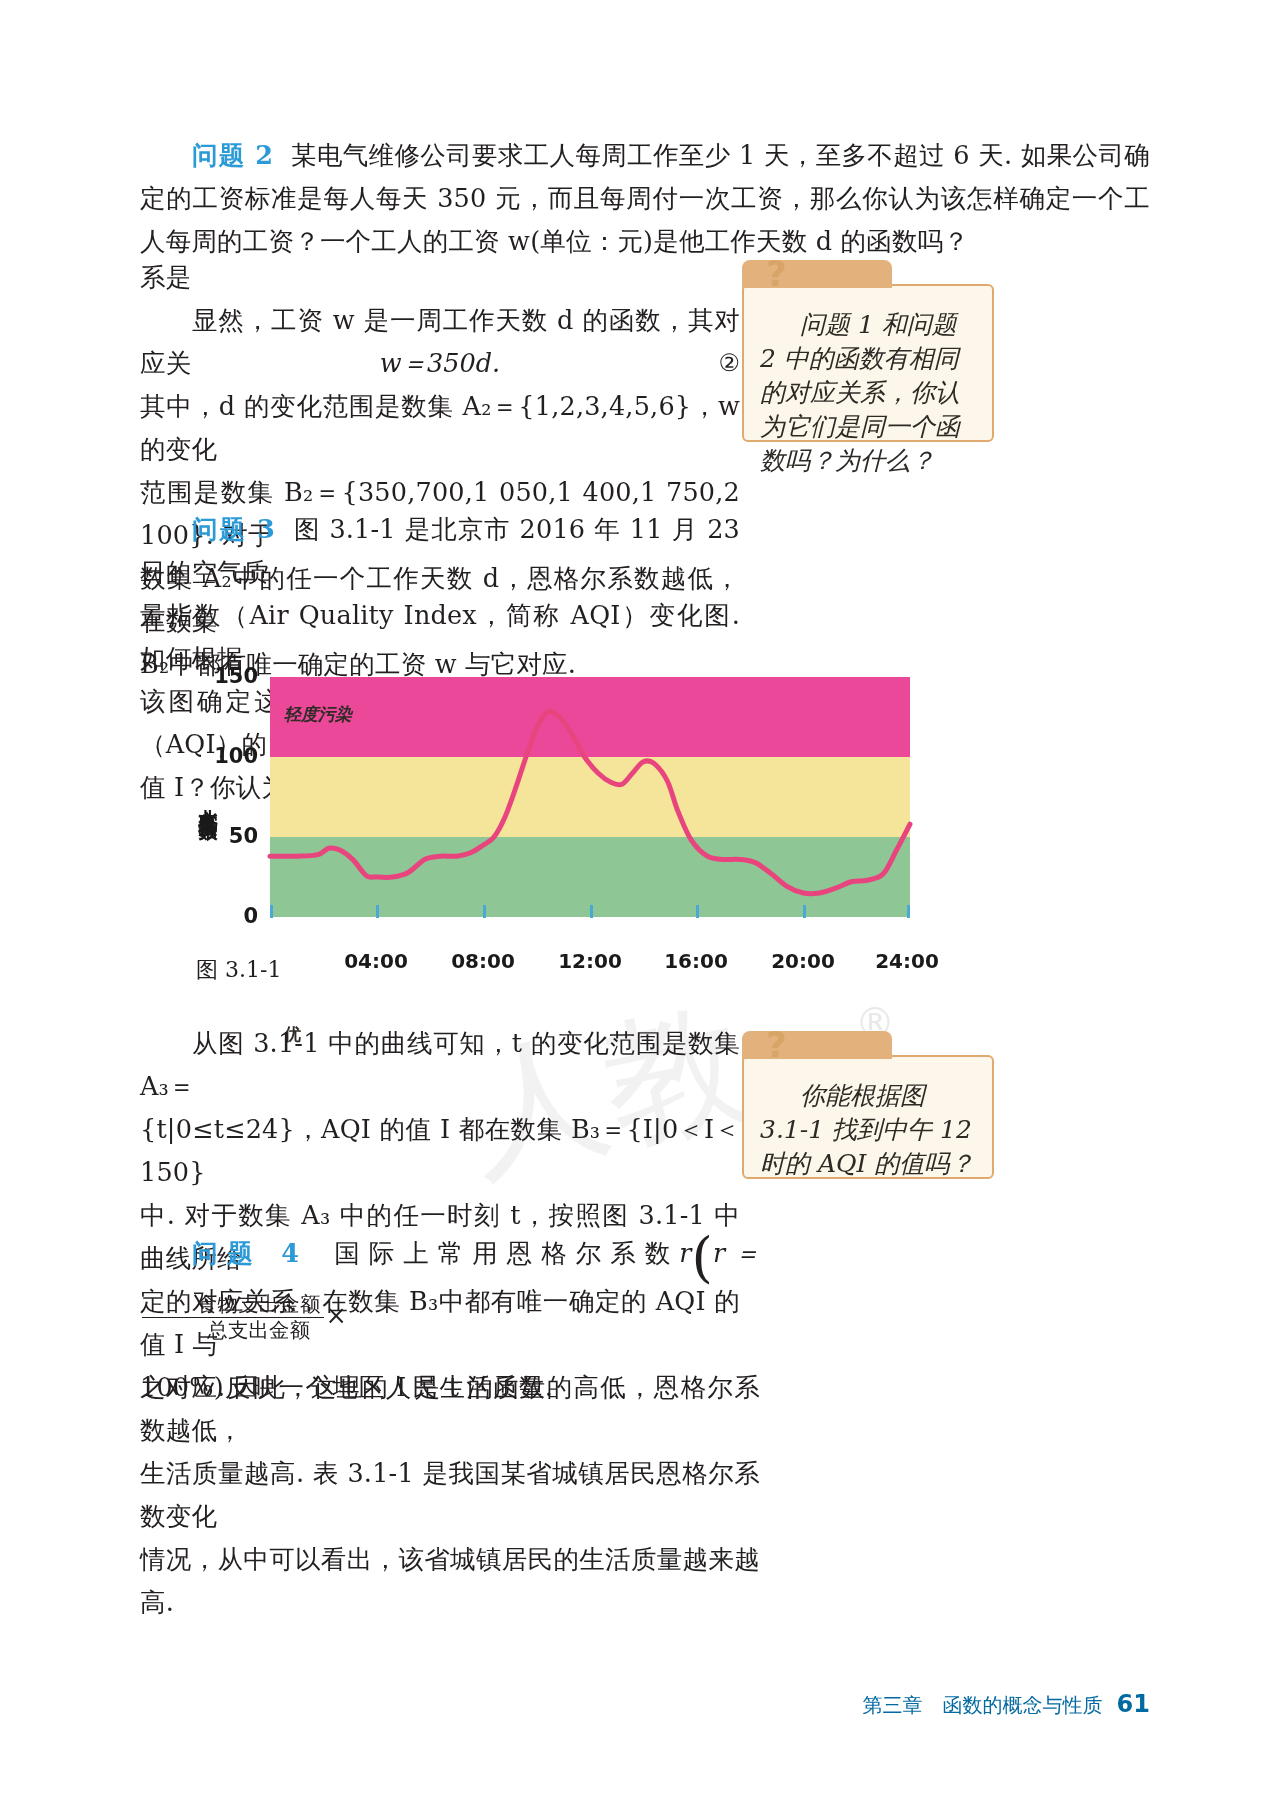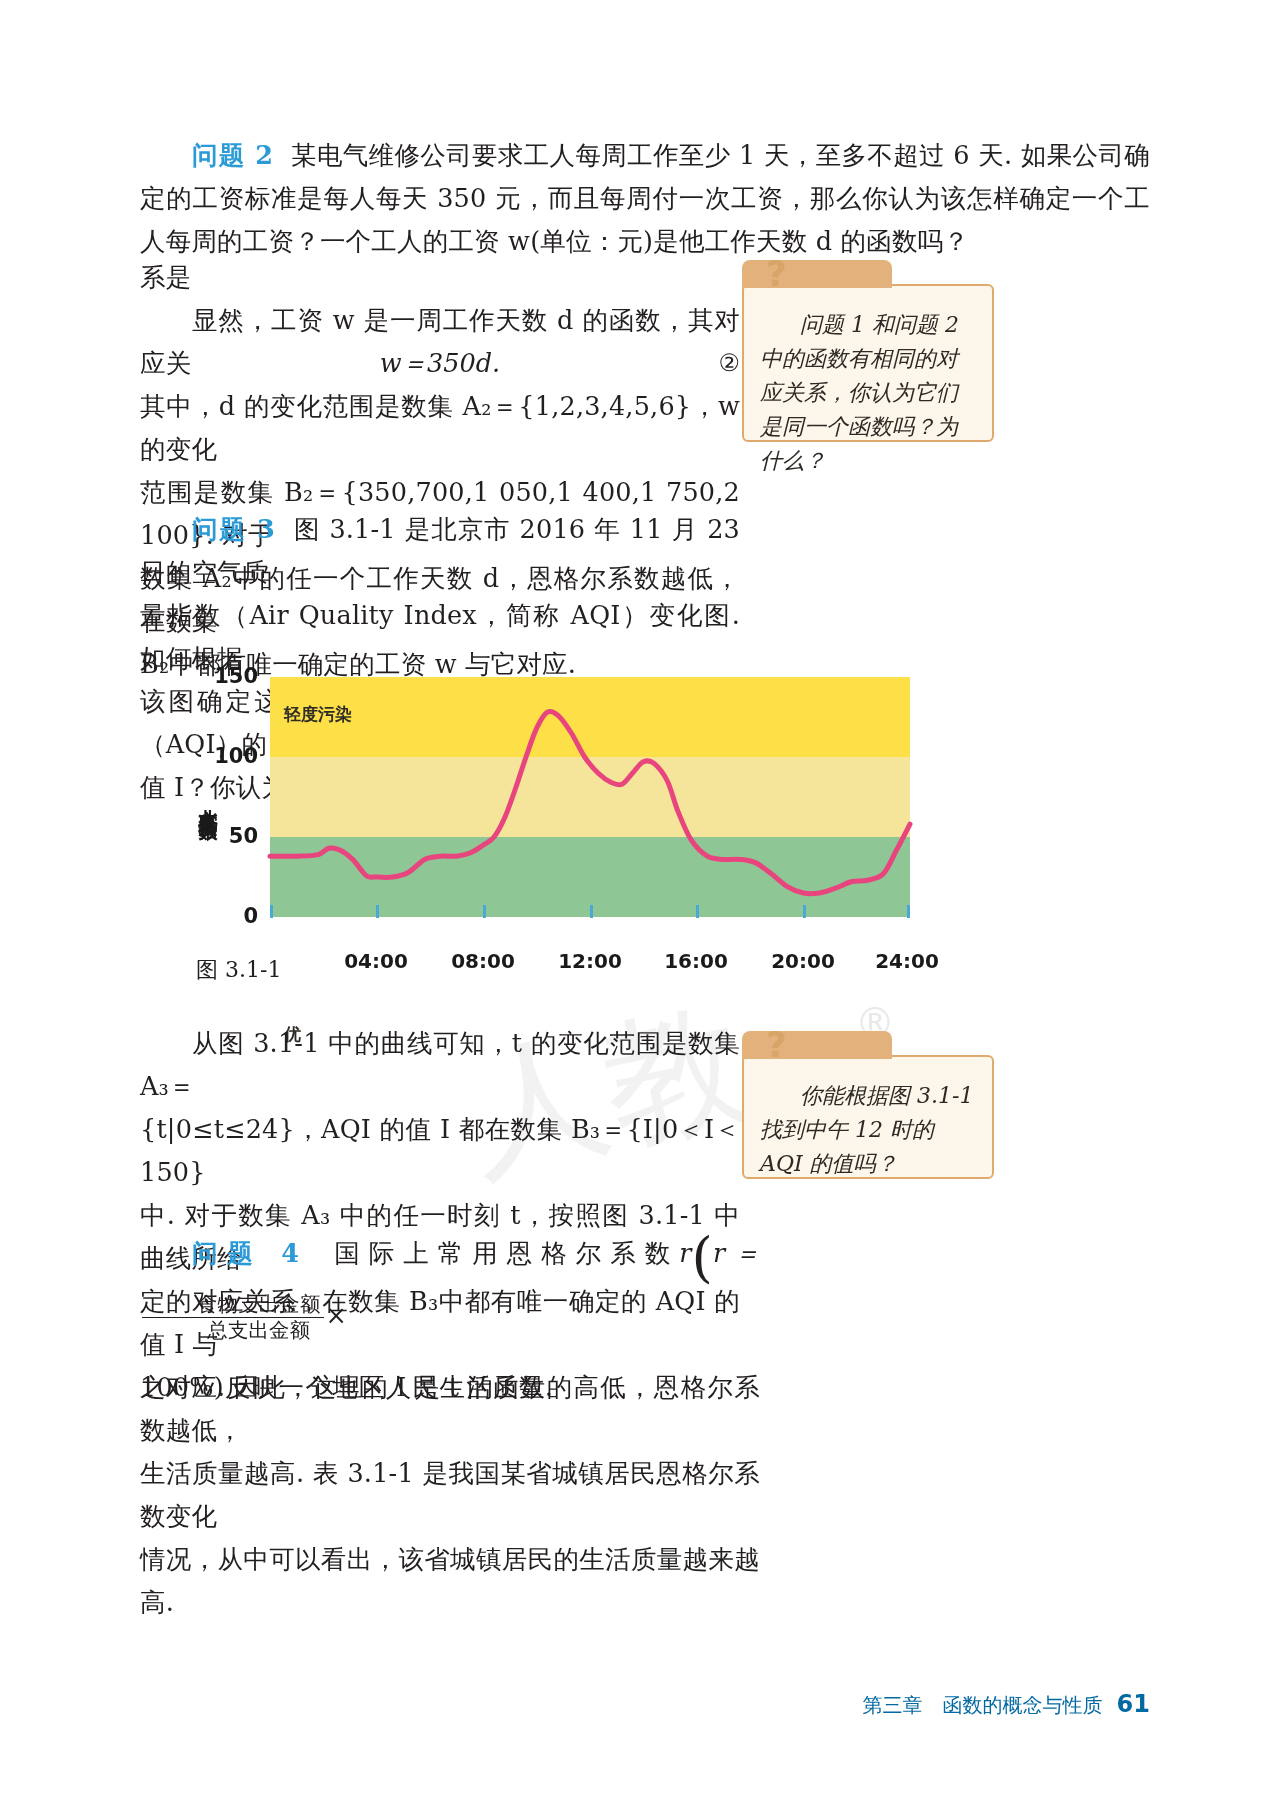--- a/index.html
+++ b/index.html
@@ -87,21 +87,21 @@
     left: 22px;
     top: -30px;
     font-size: 36px;
     font-weight: bold;
     color: #d9a468;
     font-family: "DejaVu Sans", "Liberation Sans", sans-serif;
     line-height: 1;
   }
   .note .ntext {
     padding: 22px 16px 18px 16px;
-    font-size: 22px;
+    font-size: 25px;
     line-height: 34px;
     font-family: "DejaVu Serif", "Liberation Serif", serif;
     font-style: italic;
     color: #2d2a26;
     text-indent: 40px;
   }
 
   
   .chart-wrap {
     position: absolute;
@@ -113,21 +113,21 @@
   .plot {
     position: absolute;
     left: 74px;
     top: 22px;
     width: 640px;
     height: 240px;
   }
   .band { position: absolute; left: 0; width: 100%; }
   .band-good   { background: #8fc695; }
   .band-fair   { background: #f4e59a; }
-  .band-light  { background: #fde047; }
+  .band-light  { background: #ec4899; font-style: italic; }
   .band-label {
     position: absolute;
     font-family: "DejaVu Sans", "Liberation Sans", sans-serif;
     font-size: 17px;
     font-weight: bold;
     color: #2f2b26;
     left: 14px;
   }
   .ytick {
     position: absolute;

